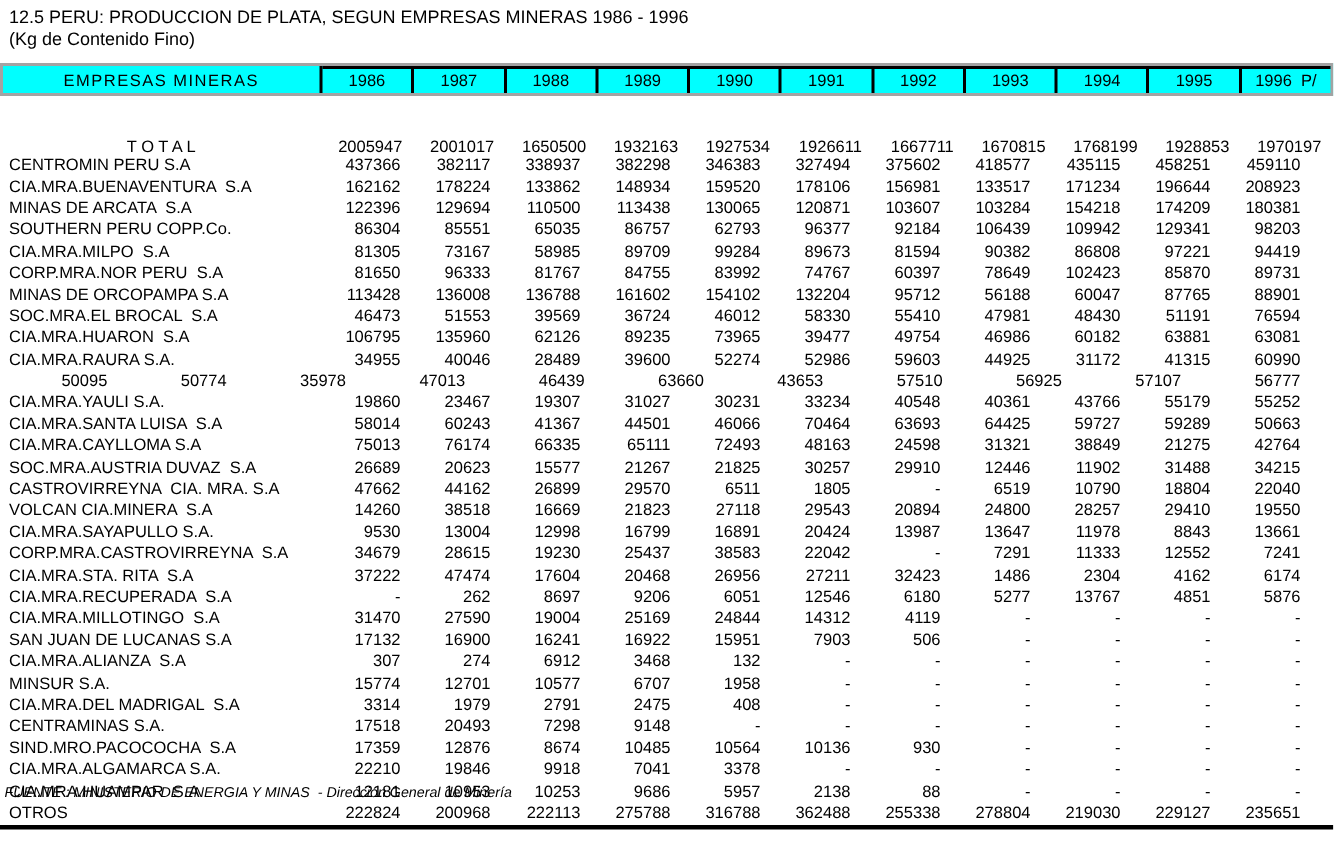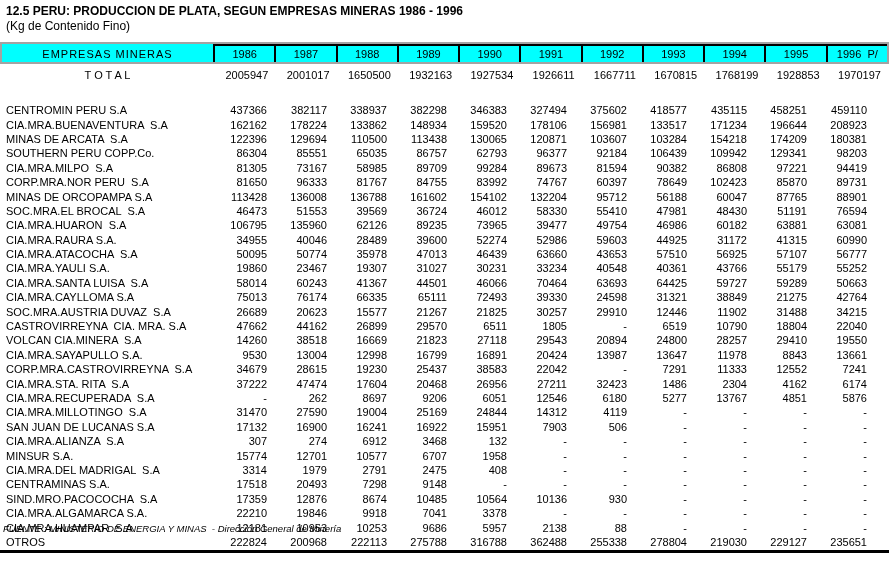--- a/index.html
+++ b/index.html
@@ -1,20 +1,20 @@
 <!DOCTYPE html>
 <html><head>
 <meta charset="utf-8">
 <style>
   html,body{margin:0;padding:0;background:#fff;}
   .canvas{
     position:relative;width:889px;height:567px;background:#FFFFFF;
     font-family:"Liberation Sans",sans-serif;color:#000;overflow:hidden;
   }
-  .title{position:absolute;left:6px;top:4px;font-size:12px;font-weight:bold;white-space:pre;}
+  .title{position:absolute;left:6px;top:4px;font-size:12px;font-weight:normal;white-space:pre;}
   .subtitle{position:absolute;left:6px;top:19px;font-size:12px;font-weight:normal;white-space:pre;}
 
   .header-block{
     position:absolute;left:0;top:42px;width:889px;height:22px;
     box-sizing:border-box;border:2px solid #a3a3a3;display:flex;
   }
   .hdr-left{
     width:213px;border-right:2px solid #000;box-sizing:border-box;
     display:flex;align-items:flex-end;justify-content:center;
     font-size:11px;letter-spacing:1px;padding-bottom:2px;white-space:pre;
@@ -29,21 +29,21 @@
   .ycell:first-child{border-left:none;}
 
   .row{display:flex;height:14.4px;align-items:center;font-size:11px;}
   .name-cell{
     width:215px;box-sizing:border-box;padding-left:6px;
     white-space:pre;overflow:hidden;
   }
   .val-cell{
     flex:1;text-align:right;padding-right:8px;box-sizing:border-box;white-space:pre;
   }
-  .total-row{position:absolute;left:0;top:68px;width:889px;}
+  .total-row{position:absolute;left:0;top:91px;width:889px;}
   .total-label{text-align:center;padding-left:0;}
   .rows{position:absolute;left:0;top:103px;width:875px;}
   .bottom-line{position:absolute;left:0;top:550px;width:889px;height:3px;background:#000;}
   .footer{
     position:absolute;left:3px;top:523px;font-size:9.5px;
     font-weight:normal;font-style:italic;white-space:pre;
   }
 </style>
 </head>
 <body>
@@ -223,21 +223,20 @@
         <div class="val-cell">39600</div>
         <div class="val-cell">52274</div>
         <div class="val-cell">52986</div>
         <div class="val-cell">59603</div>
         <div class="val-cell">44925</div>
         <div class="val-cell">31172</div>
         <div class="val-cell">41315</div>
         <div class="val-cell">60990</div>
       </div>
       <div class="row">
-        <div class="name-cell">CIA.MRA.ATACOCHA  S.A</div>
         <div class="val-cell">50095</div>
         <div class="val-cell">50774</div>
         <div class="val-cell">35978</div>
         <div class="val-cell">47013</div>
         <div class="val-cell">46439</div>
         <div class="val-cell">63660</div>
         <div class="val-cell">43653</div>
         <div class="val-cell">57510</div>
         <div class="val-cell">56925</div>
         <div class="val-cell">57107</div>
@@ -271,21 +270,21 @@
         <div class="val-cell">59289</div>
         <div class="val-cell">50663</div>
       </div>
       <div class="row">
         <div class="name-cell">CIA.MRA.CAYLLOMA S.A</div>
         <div class="val-cell">75013</div>
         <div class="val-cell">76174</div>
         <div class="val-cell">66335</div>
         <div class="val-cell">65111</div>
         <div class="val-cell">72493</div>
-        <div class="val-cell">39330</div>
+        <div class="val-cell">48163</div>
         <div class="val-cell">24598</div>
         <div class="val-cell">31321</div>
         <div class="val-cell">38849</div>
         <div class="val-cell">21275</div>
         <div class="val-cell">42764</div>
       </div>
       <div class="row">
         <div class="name-cell">SOC.MRA.AUSTRIA DUVAZ  S.A</div>
         <div class="val-cell">26689</div>
         <div class="val-cell">20623</div>

